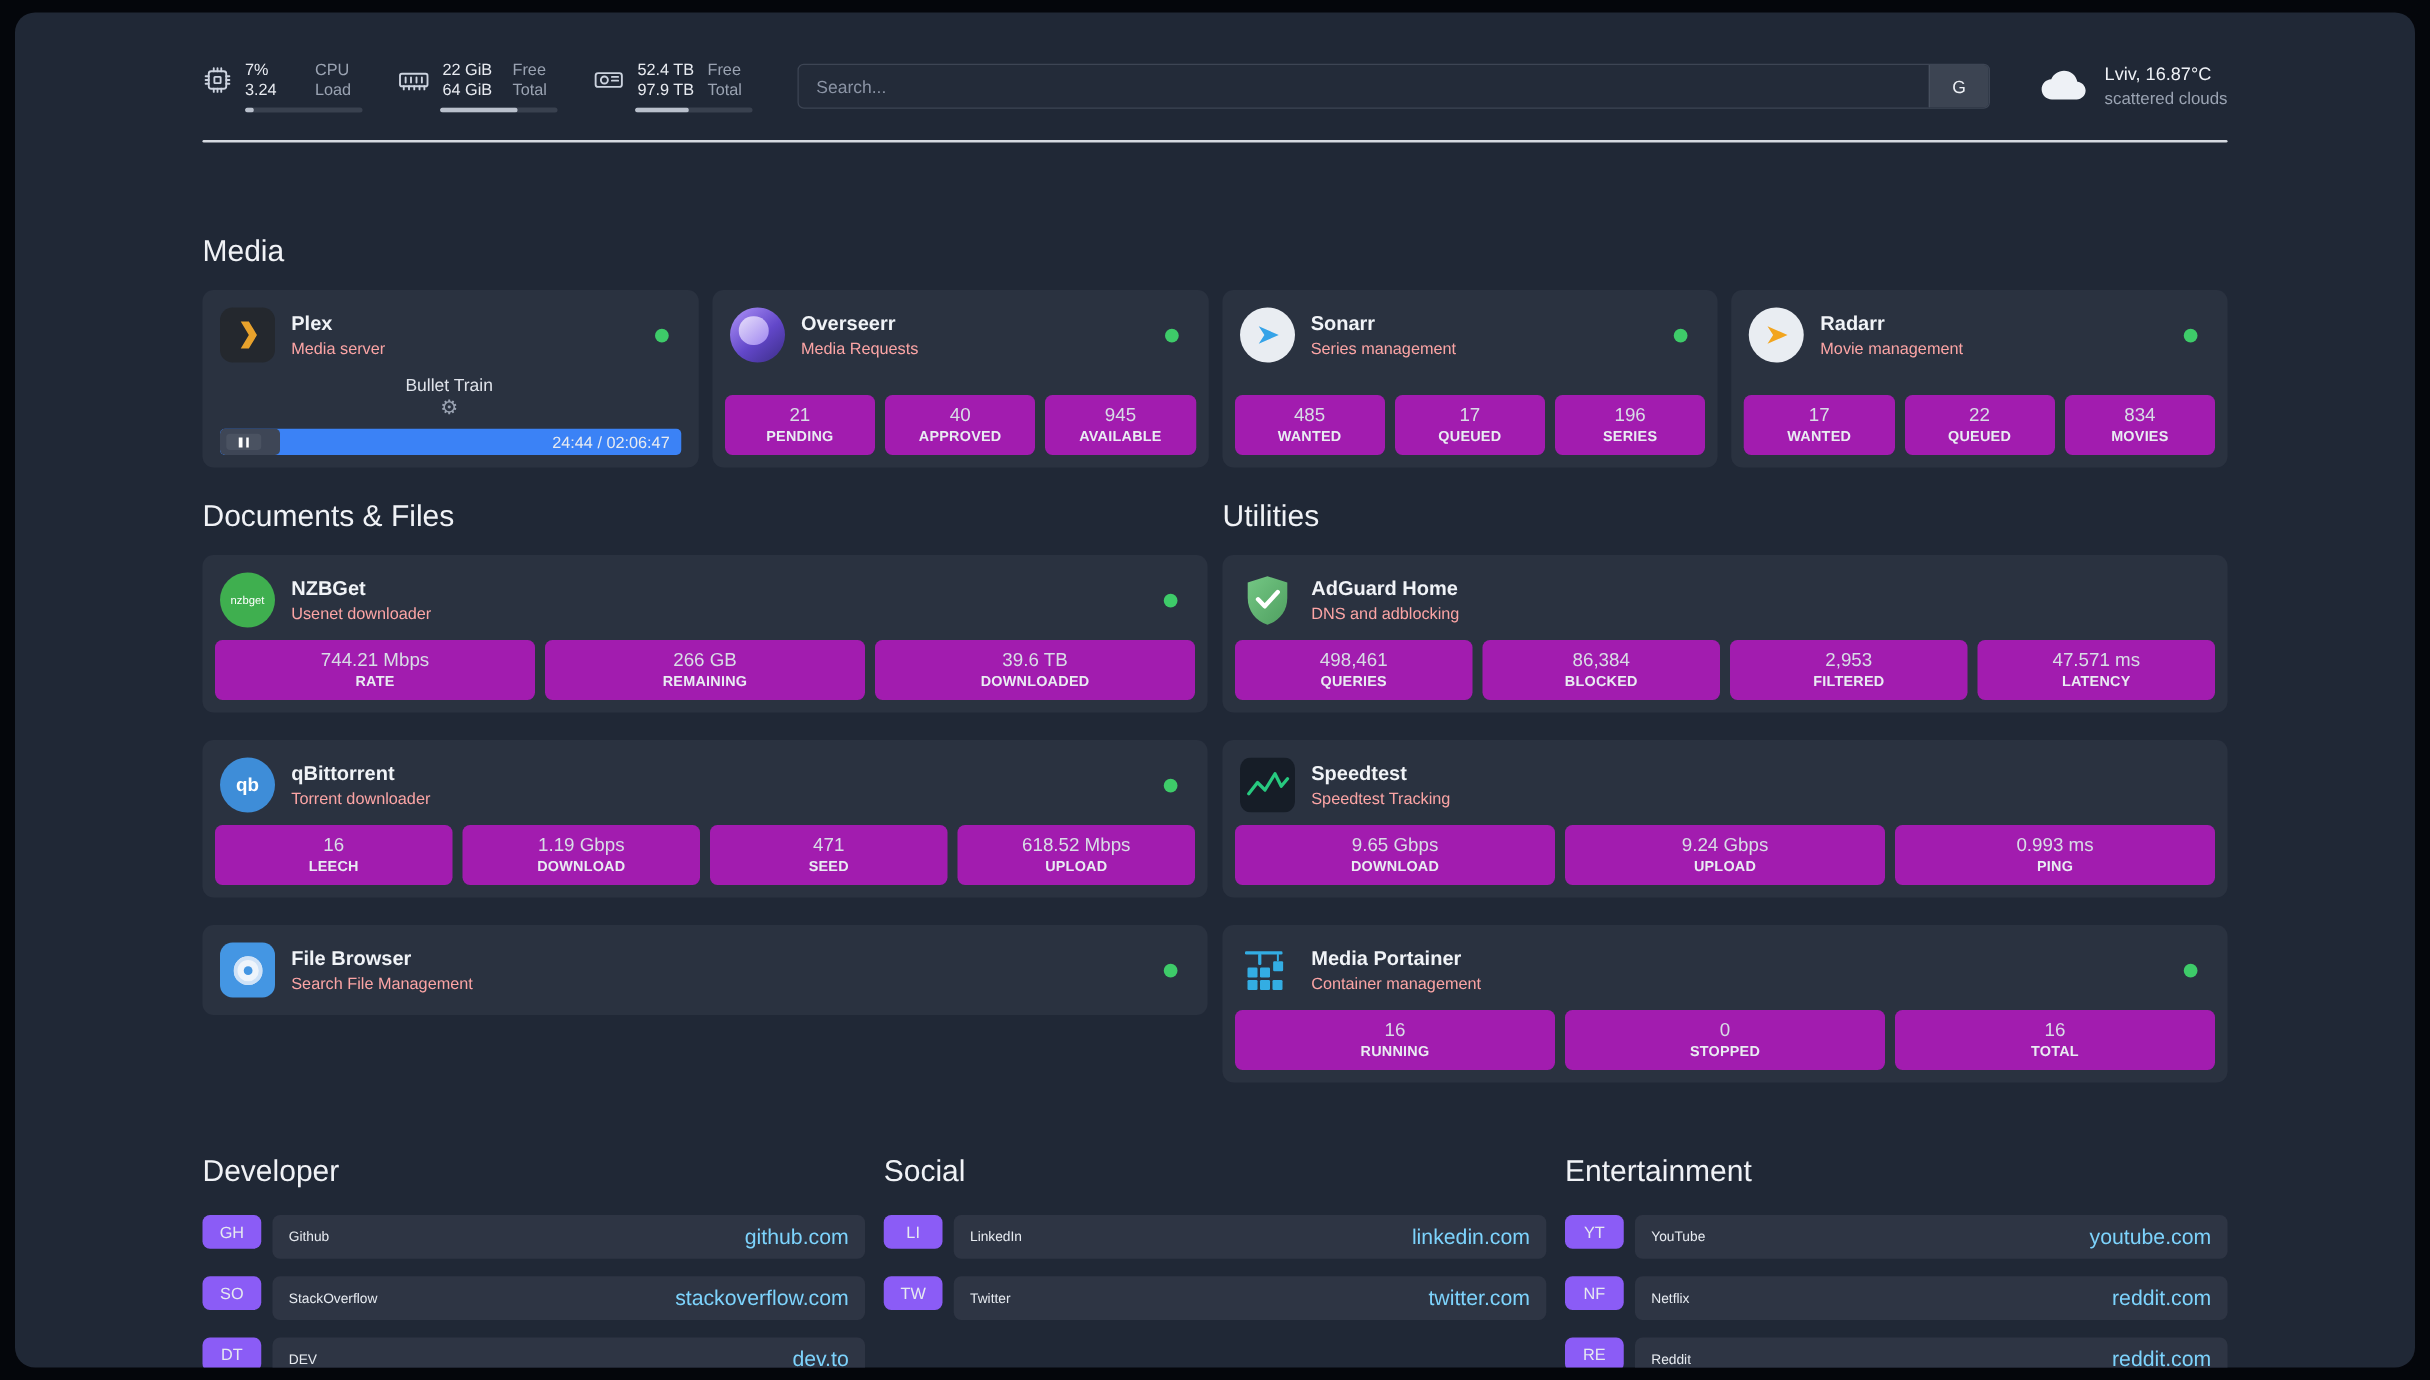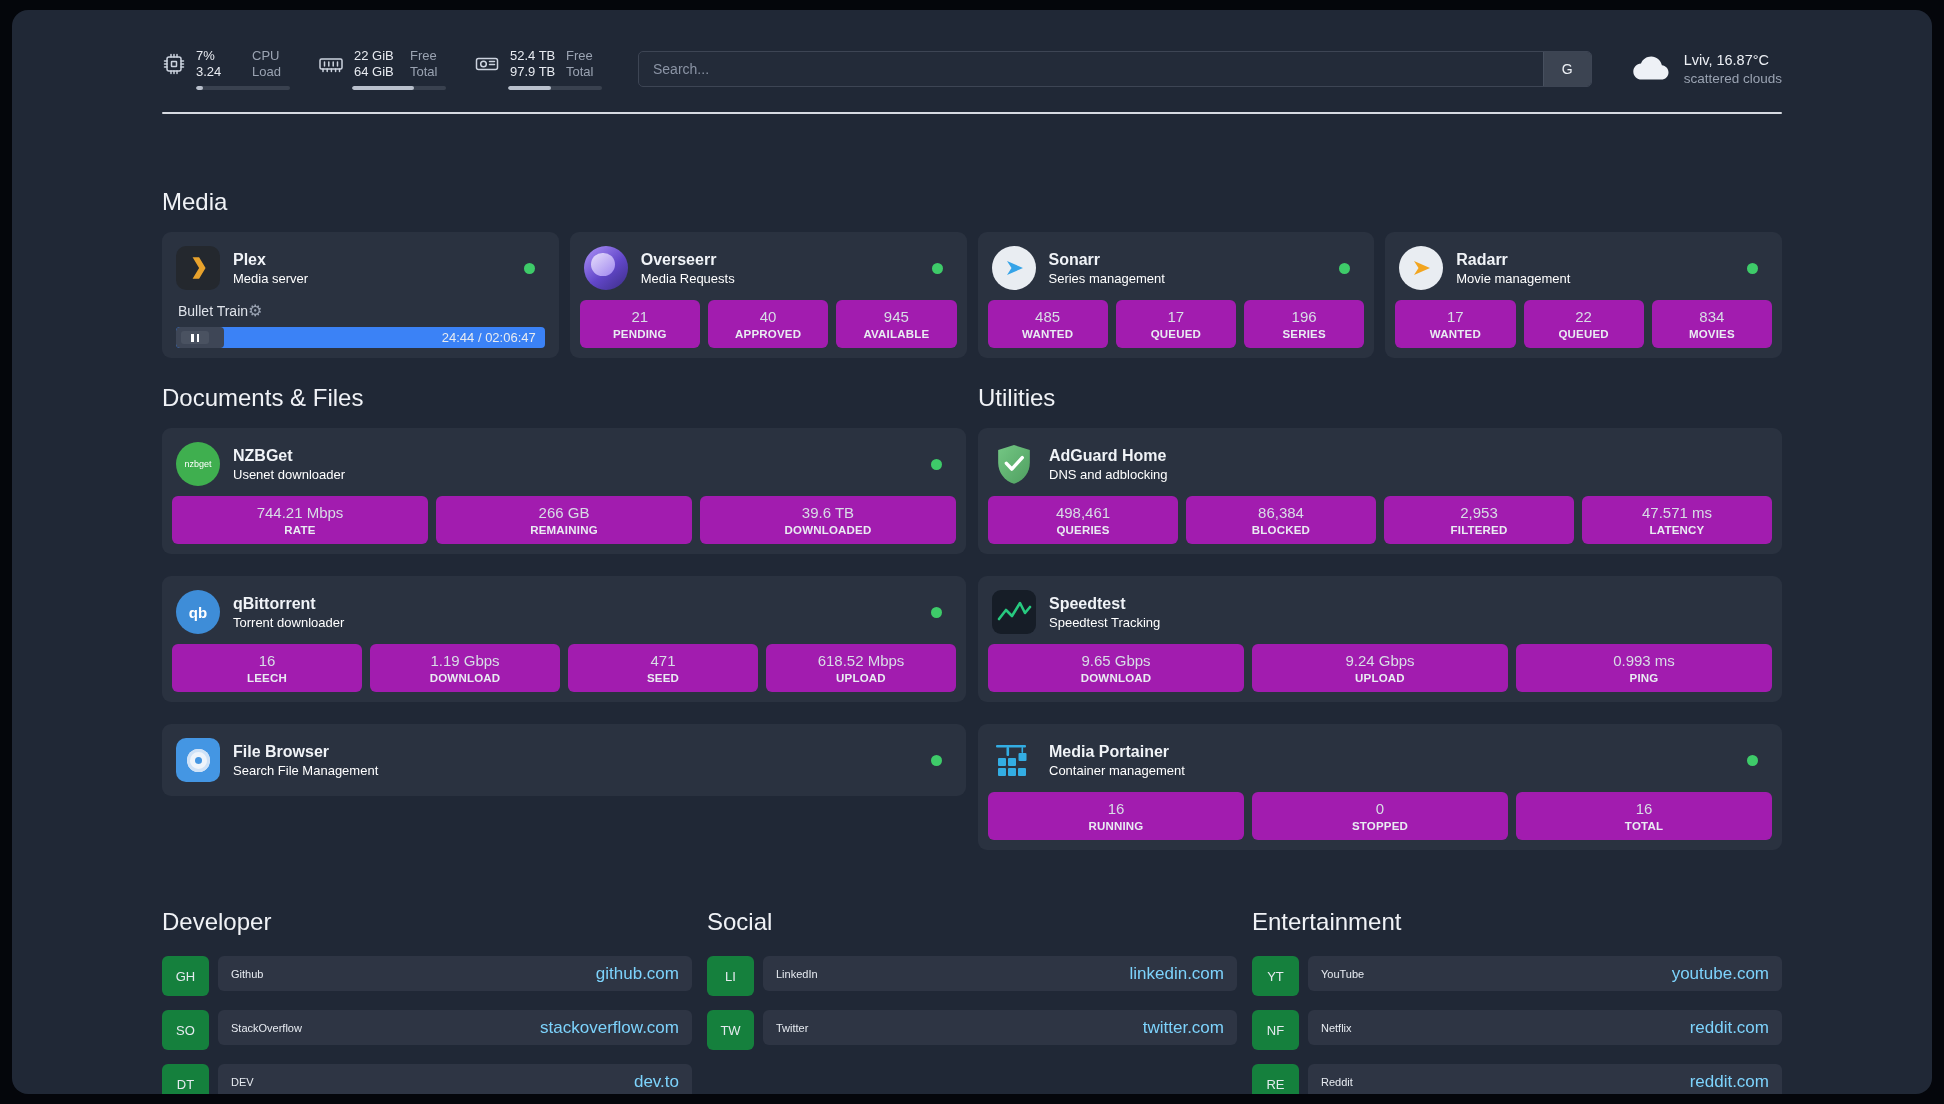--- a/index.html
+++ b/index.html
@@ -37,54 +37,54 @@
   .grid4 { display:grid; grid-template-columns:repeat(4,1fr); gap:11px; }
   .two-col { display:grid; grid-template-columns:1fr 1fr; gap:12px; margin-top:26px; align-items:start; }
   .col-stack { display:flex; flex-direction:column; gap:22px; }
 
   
   .card { background:#2a3240; border-radius:9px; padding:10px; display:flex; flex-direction:column; justify-content:space-between; }
   .card-head { display:flex; align-items:center; gap:13px; padding:4px 4px 10px 4px; }
   .app-icon { width:44px; height:44px; flex:none; display:flex; align-items:center; justify-content:center; }
   .app-titles { display:flex; flex-direction:column; }
   .app-name { font-size:16px; font-weight:600; color:#f0f3f7; line-height:20px; }
-  .app-desc { font-size:13px; color:#ffffff; line-height:17px; }
+  .app-desc { font-size:13px; color:#fca5a5; line-height:17px; }
   .status-dot { margin-left:auto; margin-right:10px; width:11px; height:11px; border-radius:50%; background:#3ecb69; }
   .stats { display:flex; gap:8px; }
   .stat { flex:1; background:#a21caf; border-radius:6px; text-align:center; padding:7px 2px 6px; }
   .stat-value { display:block; font-size:15px; color:#d8dde6; line-height:20px; }
   .stat-label { display:block; font-size:11.5px; font-weight:700; color:#e9ecf2; line-height:15px; letter-spacing:.2px; }
 
   
   .icon-plex { background:#24282e; border-radius:10px; }
   .icon-overseerr { border-radius:50%; background:linear-gradient(140deg,#a88df5 5%,#6247c9 55%,#3b2d86 100%); position:relative; overflow:hidden; }
   .icon-overseerr::after { content:""; position:absolute; left:17%; top:15%; width:54%; height:54%; border-radius:50%; background:linear-gradient(140deg,#e6defb,#9f86ef); }
   .icon-sonarr, .icon-radarr { border-radius:50%; background:#e9edf2; }
   .icon-nzbget { border-radius:50%; background:#3faf4f; color:#fff; font-size:9px; }
   .icon-qb { border-radius:50%; background:#3e8dd8; color:#fff; font-size:15px; font-weight:700; }
   .icon-fb { border-radius:10px; background:#4496e3; }
   .fb-disc { width:23px; height:23px; border-radius:50%; background:#eef4fb; box-shadow:inset 0 0 0 3px #cfe2f7; position:relative; }
   .fb-disc::after { content:""; position:absolute; left:8px; top:8px; width:7px; height:7px; border-radius:50%; background:#4496e3; }
 
   
   .player { padding:0 4px; }
-  .player-track-row { display:flex; justify-content:flex-start; align-items:center; padding:0 4px 7px 2px; }
+  .player-track-row { display:flex; justify-content:space-between; align-items:center; padding:0 4px 7px 2px;flex-direction:column; }
   .player-track { font-size:14px; color:#dfe3ea; }
   .gear { font-size:16px; color:#9aa3b2; cursor:pointer; }
   .player-bar { position:relative; height:21px; background:#3b82f6; border-radius:4px; overflow:hidden; }
   .player-fill { position:absolute; left:0; top:0; bottom:0; background:#3e4656; border-radius:4px; }
   .pause-btn { position:absolute; left:5px; top:4px; width:28px; height:13px; background:#4a5261; border-radius:3px; display:flex; align-items:center; justify-content:center; gap:3px; cursor:pointer; }
   .pause-btn i { width:2.5px; height:8px; background:#fff; }
   .player-time { position:absolute; right:9px; top:0; line-height:21px; font-size:13px; color:#e8ebf0; }
 
   
   .bookmarks { display:grid; grid-template-columns:repeat(3,1fr); gap:15px; margin-top:58px; padding-bottom:30px; align-items:start; }
   .bm-col .section-title { margin-bottom:20px; }
   .bm-row { display:flex; gap:9px; margin-bottom:14px; cursor:pointer; }
-  .bm-abbr { width:47px; height:40px; background:#15803d; border-radius:6px; display:flex; align-items:center; justify-content:center; font-size:13px; color:#e6eaf0; flex:none; }
+  .bm-abbr { width:47px; height:27px; background:#8b5cf6; border-radius:6px; display:flex; align-items:center; justify-content:center; font-size:13px; color:#e6eaf0; flex:none; }
   .bm-bar { flex:1; height:35px; background:#2e3544; border-radius:6px; display:flex; justify-content:space-between; align-items:center; padding:0 13px; }
   .bm-name { font-size:11px; color:#e7ebf1; }
   .bm-url { font-size:17px; color:#7dd3fc; }
 </style>
 </head>
 <body>
 
 <div class="app">
   <div class="content">
 

